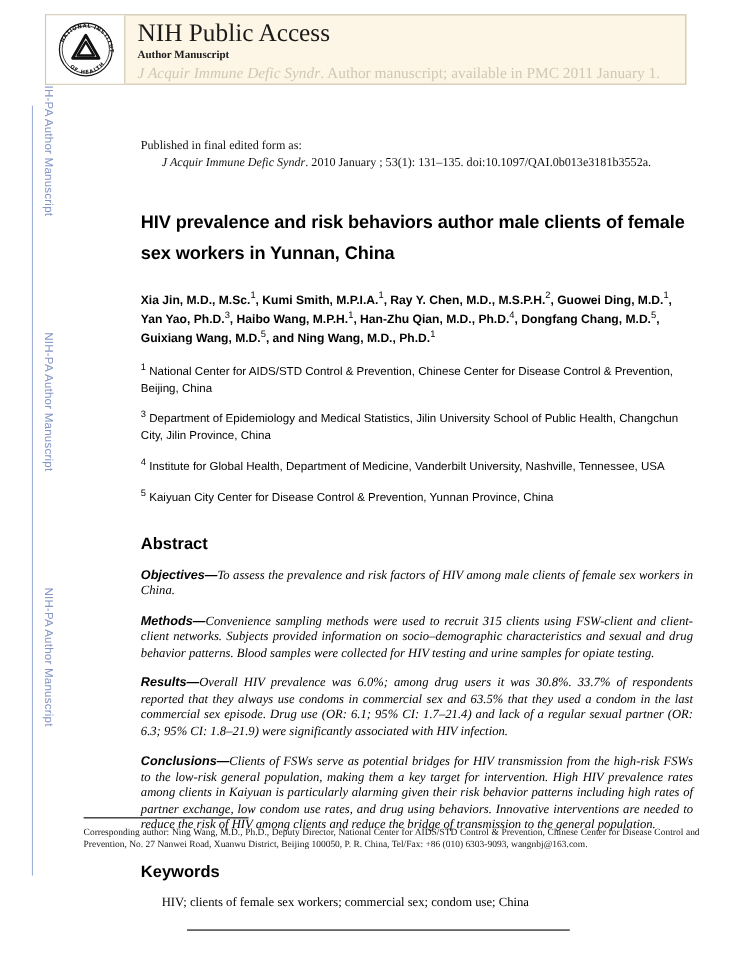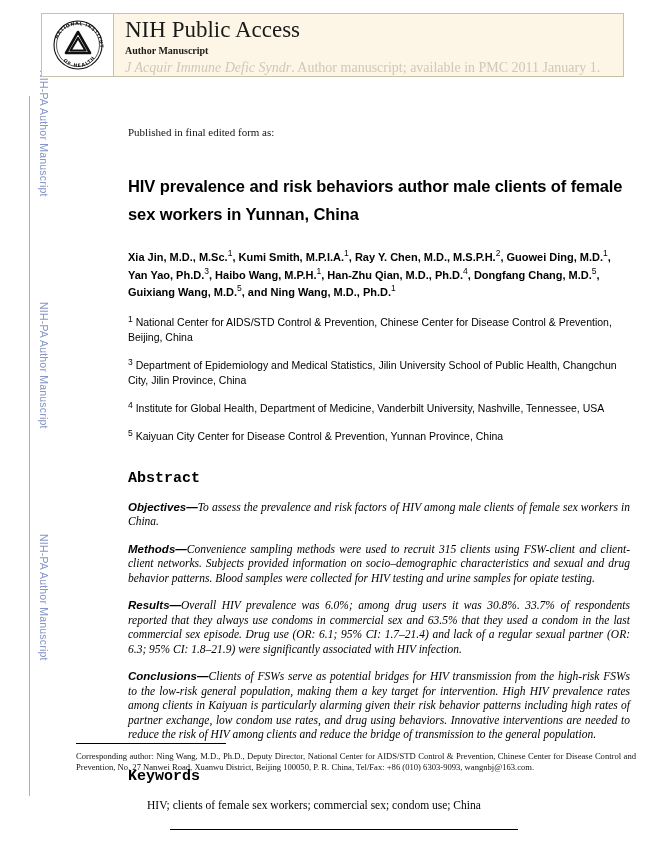--- a/index.html
+++ b/index.html
@@ -148,21 +148,21 @@
 
   .aff {
     font-family: "Liberation Sans", sans-serif;
     font-size: 10.5px;
     line-height: 15px;
     margin-top: 13px;
     color: #000;
   }
 
   h2.sec {
-    font-family: Liberation Mono, monospace;
+    font-family: Liberation Sans, sans-serif;
     font-size: 15px;
     font-weight: bold;
     margin: 26px 0 0 0;
     color: #000;
   }
 
   .abs-p {
     font-size: 11.5px;
     line-height: 14.5px;
     margin-top: 13px;
@@ -243,20 +243,21 @@
   <div class="banner-body">
     <div class="banner-title">NIH Public Access</div>
     <div class="banner-sub">Author Manuscript</div>
     <div class="banner-cite"><i>J Acquir Immune Defic Syndr</i><span>. Author manuscript; available in PMC 2011 January 1.</span></div>
   </div>
 </div>
 
 <div class="page">
 
   <div class="pub-line">Published in final edited form as:</div>
+  <div class="pub-cite"><i>J Acquir Immune Defic Syndr</i><span>. 2010 January ; 53(1): 131–135. doi:10.1097/QAI.0b013e3181b3552a.</span></div>
 
   <h1 class="doc-title">HIV prevalence and risk behaviors author male clients of female sex workers in Yunnan, China</h1>
 
   <div class="authors">
     <b>Xia Jin, M.D., M.Sc.</b><sup>1</sup><b>, Kumi Smith, M.P.I.A.</b><sup>1</sup><b>, Ray Y. Chen, M.D., M.S.P.H.</b><sup>2</sup><b>, Guowei Ding, M.D.</b><sup>1</sup><b>, Yan Yao, Ph.D.</b><sup>3</sup><b>, Haibo Wang, M.P.H.</b><sup>1</sup><b>, Han-Zhu Qian, M.D., Ph.D.</b><sup>4</sup><b>, Dongfang Chang, M.D.</b><sup>5</sup><b>, Guixiang Wang, M.D.</b><sup>5</sup><b>, and Ning Wang, M.D., Ph.D.</b><sup>1</sup>
   </div>
 
   <div class="aff"><sup>1</sup> <span>National Center for AIDS/STD Control &amp; Prevention, Chinese Center for Disease Control &amp; Prevention, Beijing, China</span></div>
   <div class="aff"><sup>3</sup> <span>Department of Epidemiology and Medical Statistics, Jilin University School of Public Health, Changchun City, Jilin Province, China</span></div>
   <div class="aff"><sup>4</sup> <span>Institute for Global Health, Department of Medicine, Vanderbilt University, Nashville, Tennessee, USA</span></div>

